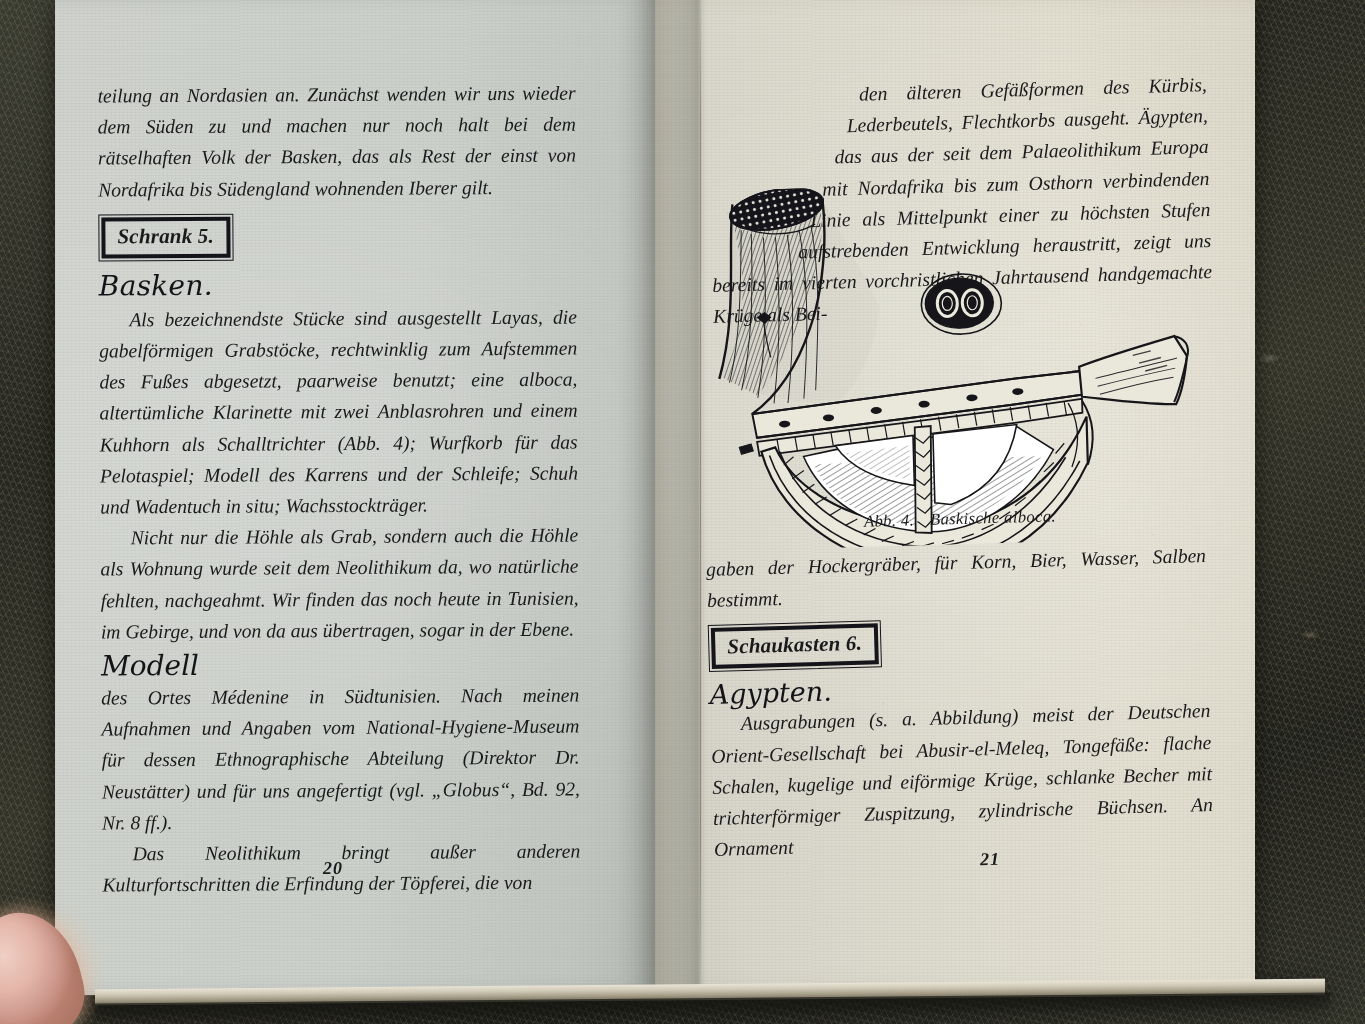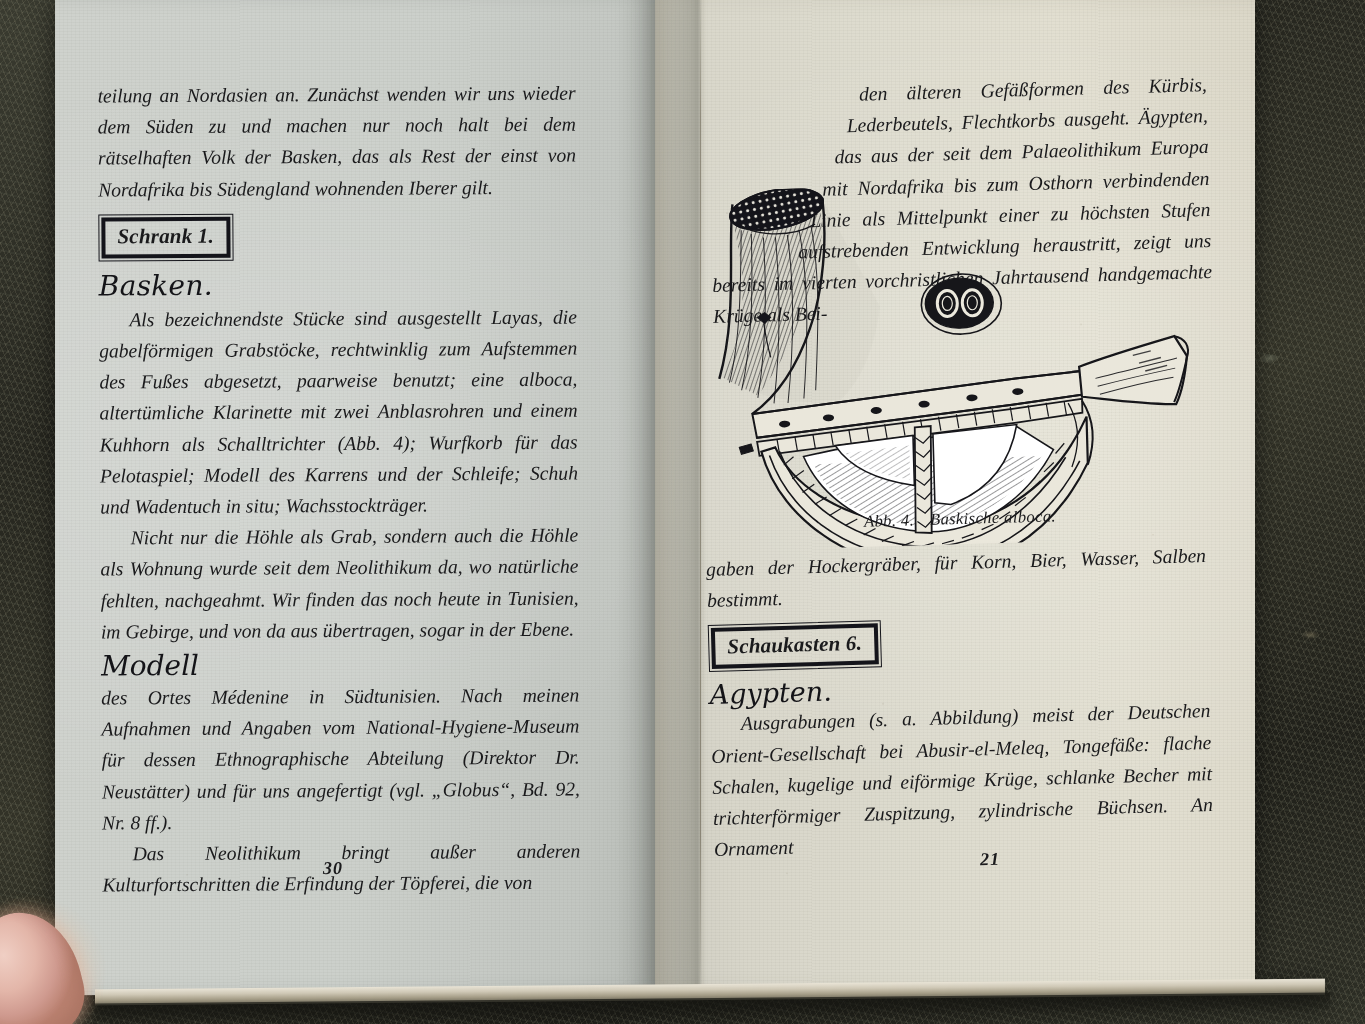--- a/index.html
+++ b/index.html
@@ -207,35 +207,35 @@
 
     <div class="page page-right"></div>
 
     <div class="gutter"></div>
     <div class="gutter-line"></div>
 
     <div class="col col-left">
       <p>teilung an Nordasien an.  Zunächst wenden wir uns wieder dem Süden zu und machen nur noch halt bei dem rätselhaften Volk der Basken, das als Rest der einst von Nordafrika bis Südengland wohnenden Iberer gilt.</p>
 
       <div class="cabinet-box">
-        <span class="inner">Schrank 1.</span>
+        <span class="inner">Schrank 5.</span>
       </div>
 
       <div class="sec-head">Basken.</div>
 
       <p class="indent">Als bezeichnendste Stücke sind ausgestellt Layas, die gabelförmigen Grabstöcke, rechtwinklig zum Aufstemmen des Fußes abgesetzt, paarweise benutzt; eine alboca, altertümliche Klarinette mit zwei Anblasrohren und einem Kuhhorn als Schalltrichter (Abb. 4); Wurfkorb für das Pelotaspiel; Modell des Karrens und der Schleife; Schuh und Wadentuch in situ; Wachsstockträger.</p>
       <p class="indent">Nicht nur die Höhle als Grab, sondern auch die Höhle als Wohnung wurde seit dem Neolithikum da, wo natürliche fehlten, nachgeahmt.  Wir finden das noch heute in Tunisien, im Gebirge, und von da aus übertragen, sogar in der Ebene.</p>
 
       <div class="modell-head">Modell</div>
 
       <p>des Ortes Médenine in Südtunisien.  Nach meinen Aufnahmen und Angaben vom National-Hygiene-Museum für dessen Ethnographische Abteilung (Direktor Dr. Neustätter) und für uns angefertigt (vgl. „Globus“, Bd. 92, Nr. 8 ff.).</p>
       <p class="indent">Das Neolithikum bringt außer anderen Kulturfortschritten die Erfindung der Töpferei, die von</p>
     </div>
 
-    <div class="folio folio-left">30</div>
+    <div class="folio folio-left">20</div>
 
     <div class="col col-right">
       <div class="horn-float"></div>
       <p>den älteren Gefäßformen des Kürbis, Lederbeutels, Flechtkorbs ausgeht.  Ägypten, das aus der seit dem Palaeolithikum Europa mit Nordafrika bis zum Osthorn verbindenden Linie als Mittelpunkt einer zu höchsten Stufen aufstrebenden Entwicklung heraustritt, zeigt uns bereits im vierten vorchristlichen Jahrtausend handgemachte Krüge als Bei-</p>
     </div>
 
     <div class="figure-wrap">
       <svg width="500" height="360" viewBox="0 0 500 360">
         <defs>
           <pattern id="hatch" width="5" height="5" patternUnits="userSpaceOnUse" patternTransform="rotate(60)">

